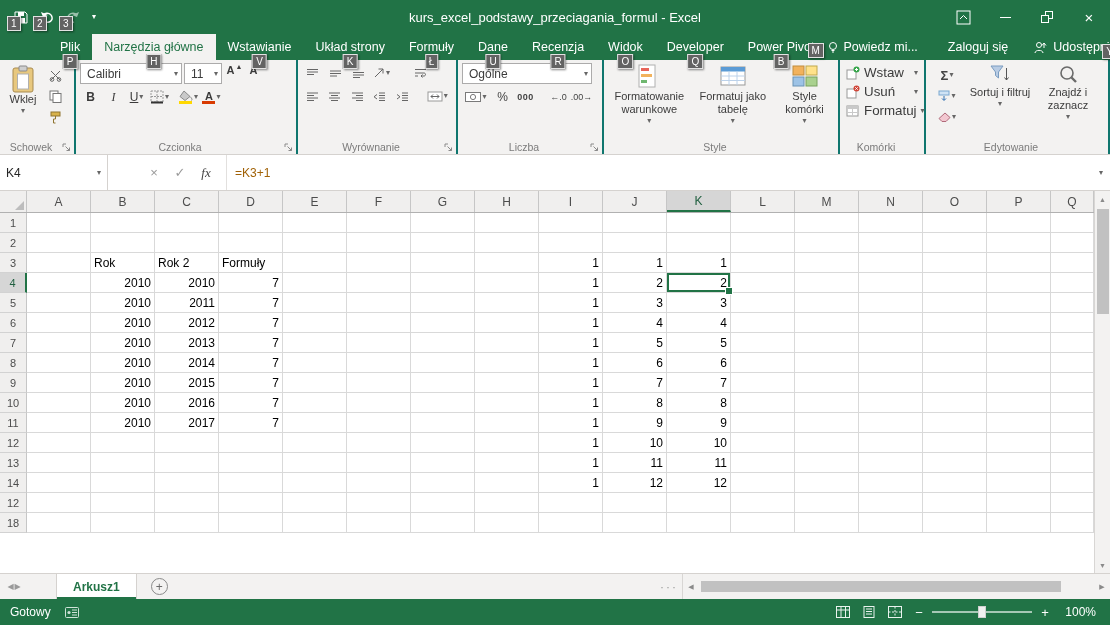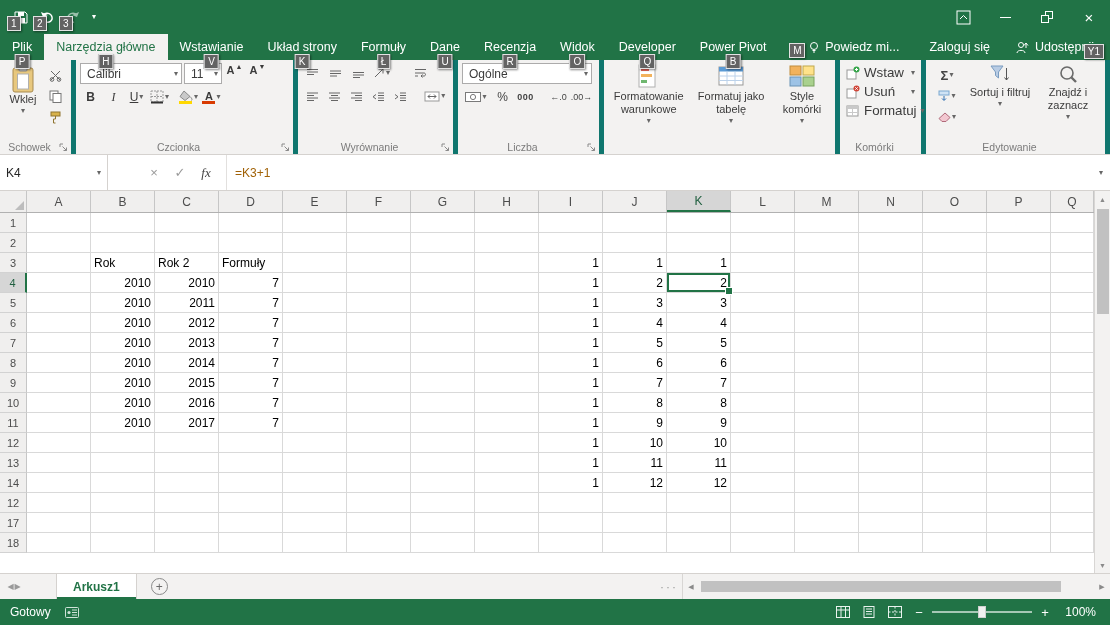--- a/index.html
+++ b/index.html
@@ -21,34 +21,34 @@
   .win-controls{margin-left:auto;display:flex;z-index:5;height:34px;}
   .win-controls button{width:42px;height:34px;display:flex;align-items:center;justify-content:center;color:#fff;}
   .min-glyph{width:11px;height:1px;background:#fff;display:block;}
   .restore{position:relative;width:12px;height:12px;display:block;}
   .restore .r-back{position:absolute;right:0;top:0;width:8px;height:8px;border:1px solid #fff;}
   .restore .r-front{position:absolute;left:0;bottom:0;width:8px;height:8px;border:1px solid #fff;background:#217346;}
   .close-glyph{font-size:15px;line-height:15px;}
 
   
   .tabrow{position:absolute;top:34px;left:0;right:0;height:26px;background:#217346;display:flex;align-items:stretch;color:#fff;font-size:12.5px;z-index:4;}
-  .tabs{display:flex;align-items:stretch;}
+  .tabs{display:flex;align-items:stretch;padding-left:48px;}
   .tab{padding:0 12px;display:flex;align-items:center;position:relative;white-space:nowrap;cursor:pointer;}
   .tab.active{background:#f3f2f1;color:#217346;}
   .tab-keytip{bottom:-9px;left:50%;transform:translateX(-50%);}
   .tabrow-right{margin-left:auto;display:flex;align-items:center;}
   .tellme{position:relative;display:flex;align-items:center;gap:5px;margin-right:30px;white-space:nowrap;}
   .tellme-keytip{left:-19px;top:3px;}
   .signin{margin-right:26px;white-space:nowrap;}
   .share{position:relative;display:flex;align-items:center;gap:6px;padding-right:16px;white-space:nowrap;}
   .share-keytip{right:6px;top:4px;}
 
   
   .ribbon{position:absolute;top:60px;left:0;right:0;height:95px;background:#f3f2f1;border-bottom:1px solid #d5d2cf;display:flex;font-size:11px;color:#3b3b3b;}
-  .group{position:relative;border-right:5px solid #0f766e;height:100%;padding:3px 4px 16px 4px;}
+  .group{position:relative;border-right:2px solid #0f766e;height:100%;padding:3px 4px 16px 4px;}
   .g-label{position:absolute;bottom:1px;left:0;right:12px;text-align:center;font-size:10.5px;color:#7b7b7b;}
   .launcher{position:absolute;bottom:2px;right:3px;}
   .mini{width:21px;height:20px;display:flex;align-items:center;justify-content:center;gap:1px;}
   .rowline{display:flex;align-items:center;gap:2px;}
   .combo{height:21px;border:1px solid #acabab;background:#fff;display:flex;align-items:center;justify-content:space-between;font-size:12px;padding:0 3px 0 6px;gap:4px;}
   .bigbtn{display:flex;flex-direction:column;align-items:center;justify-content:flex-start;text-align:center;line-height:13px;color:#3b3b3b;font-size:11px;}
   .bb-dd{margin-top:1px;}
   
   .g-clip{width:76px;display:flex;}
   .paste-wrap{display:flex;gap:3px;}
@@ -162,20 +162,21 @@
             <path d="M12 4 C9 1 4 2 3 6 C2 10 6 12 9 11" fill="none" stroke="#fff" stroke-width="1.4"></path>
             <path d="M14 1 L12 6 L7 4 Z" fill="#fff"></path>
           </svg>
       </span>
       <span class="keytip qat-keytip">3</span>
     </button>
     <button class="qat-btn narrow">
         <span class="dd" style="color:#fff">▾</span>
       </button>
   </div>
+  <div class="title">kurs_excel_podstawy_przeciagania_formul - Excel</div>
   <div class="win-controls">
     <button>
       <span>
         <svg width="15" height="15">
             <rect x="1" y="1" width="13" height="13" fill="none" stroke="#fff"></rect>
             <path d="M4 9 L7.5 5.5 L11 9" fill="none" stroke="#fff"></path>
           </svg>
       </span>
     </button>
     <button>
@@ -525,20 +526,21 @@
           <svg width="26" height="24">
             <rect x="1" y="2" width="11" height="9" fill="#f2b25c" stroke="#c08c3c"></rect>
             <rect x="14" y="2" width="11" height="9" fill="#ffe28a" stroke="#c0a84c"></rect>
             <rect x="1" y="13" width="11" height="9" fill="#9dc3e6" stroke="#6a93b6"></rect>
             <rect x="14" y="13" width="11" height="9" fill="#a9d18e" stroke="#79a15e"></rect>
           </svg>
         </span>
       <span class="lbl">Style komórki</span>
       <span class="dd bb-dd">▾</span>
     </button>
+    <span class="g-label">Style</span>
   </div>
 
   <div class="group" style="width:86px">
     <button class="cellrow">
       <span>
           <svg width="14" height="14">
             <rect x="1" y="4" width="9" height="9" fill="#fff" stroke="#999"></rect>
             <circle cx="10.5" cy="3.5" r="3" fill="#35a54a"></circle>
             <path d="M10.5 2 V5 M9 3.5 H12" stroke="#fff"></path>
           </svg>
@@ -951,40 +953,20 @@
         <div class="cell" style="width: 64px;"></div>
         <div class="cell" style="width: 64px;"></div>
         <div class="cell" style="width: 64px;"></div>
         <div class="cell" style="width: 64px;"></div>
         <div class="cell" style="width: 64px;"></div>
         <div class="cell" style="width: 64px;"></div>
         <div class="cell" style="width: 64px;"></div>
         <div class="cell" style="width: 43px;"></div>
       </div>
       <div class="grow">
-        <div class="rowhead">17</div>
-        <div class="cell" style="width: 64px;"></div>
-        <div class="cell" style="width: 64px;"></div>
-        <div class="cell" style="width: 64px;"></div>
-        <div class="cell" style="width: 64px;"></div>
-        <div class="cell" style="width: 64px;"></div>
-        <div class="cell" style="width: 64px;"></div>
-        <div class="cell" style="width: 64px;"></div>
-        <div class="cell" style="width: 64px;"></div>
-        <div class="cell" style="width: 64px;"></div>
-        <div class="cell" style="width: 64px;"></div>
-        <div class="cell" style="width: 64px;"></div>
-        <div class="cell" style="width: 64px;"></div>
-        <div class="cell" style="width: 64px;"></div>
-        <div class="cell" style="width: 64px;"></div>
-        <div class="cell" style="width: 64px;"></div>
-        <div class="cell" style="width: 64px;"></div>
-        <div class="cell" style="width: 43px;"></div>
-      </div>
-      <div class="grow">
         <div class="rowhead">18</div>
         <div class="cell" style="width: 64px;"></div>
         <div class="cell" style="width: 64px;"></div>
         <div class="cell" style="width: 64px;"></div>
         <div class="cell" style="width: 64px;"></div>
         <div class="cell" style="width: 64px;"></div>
         <div class="cell" style="width: 64px;"></div>
         <div class="cell" style="width: 64px;"></div>
         <div class="cell" style="width: 64px;"></div>
         <div class="cell" style="width: 64px;"></div>

